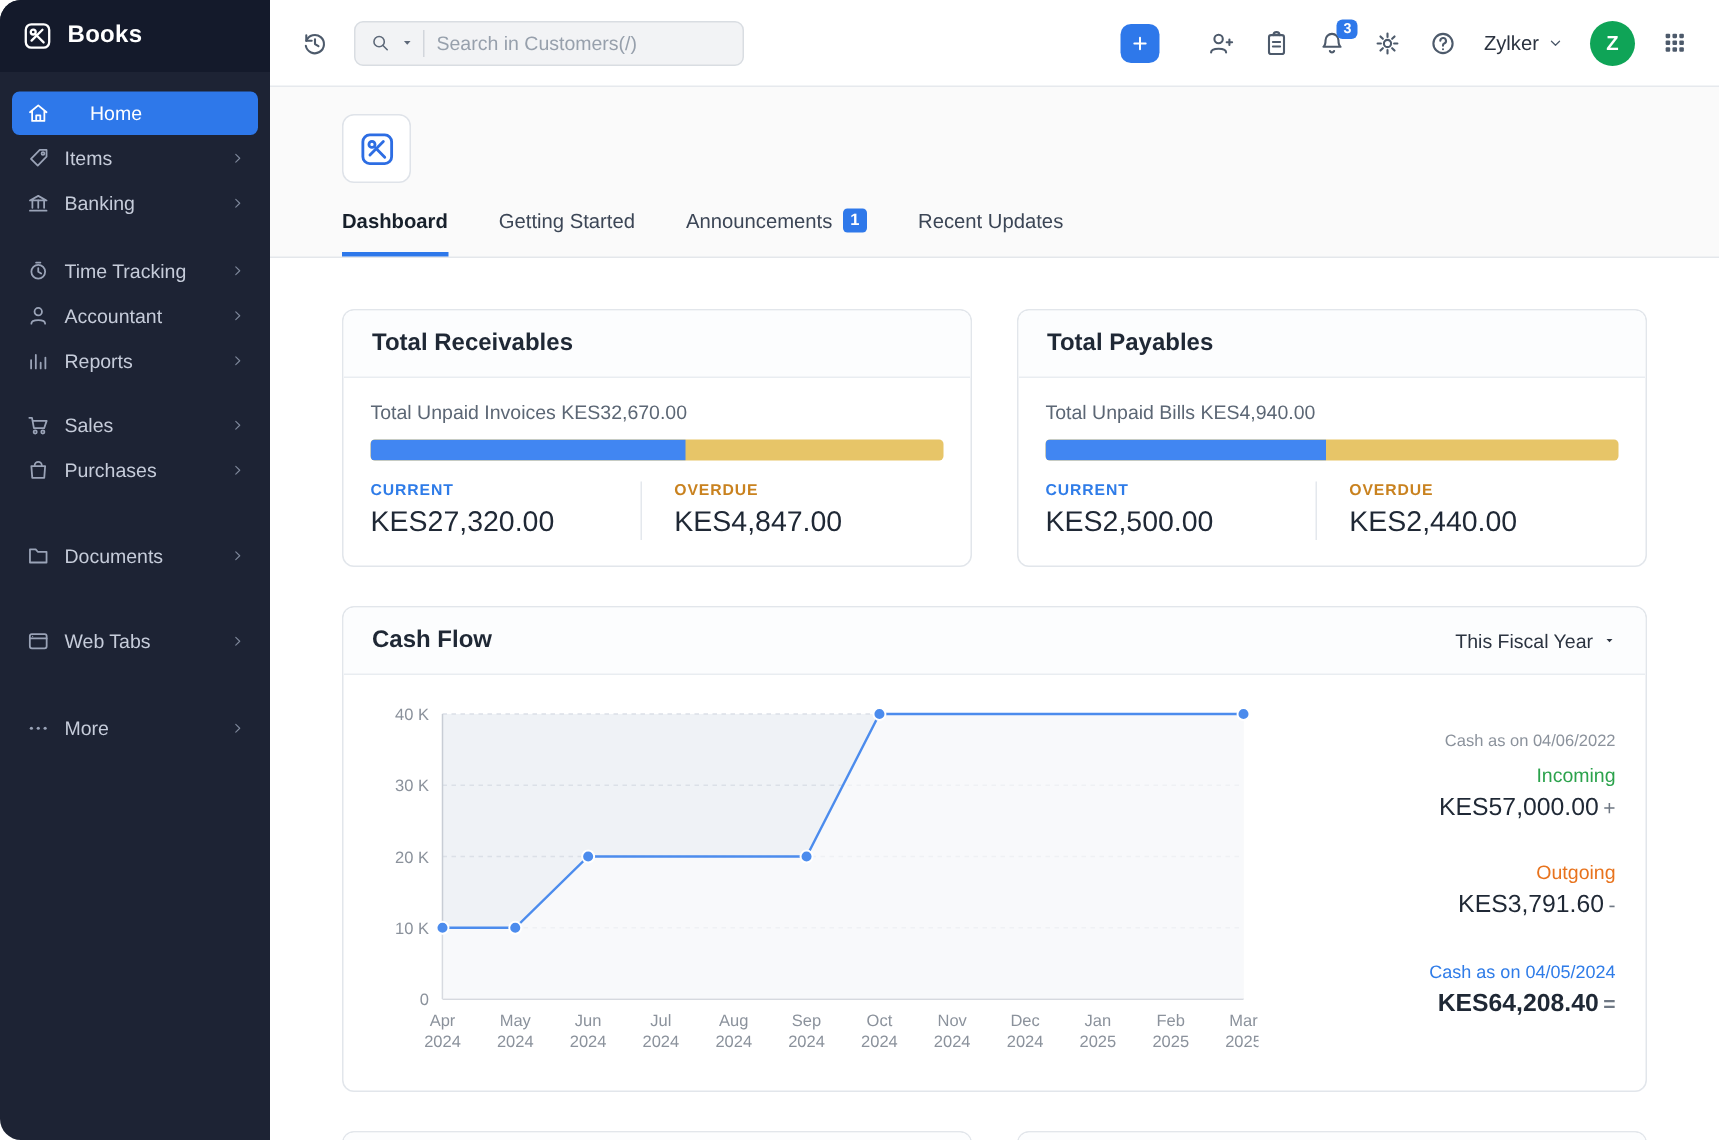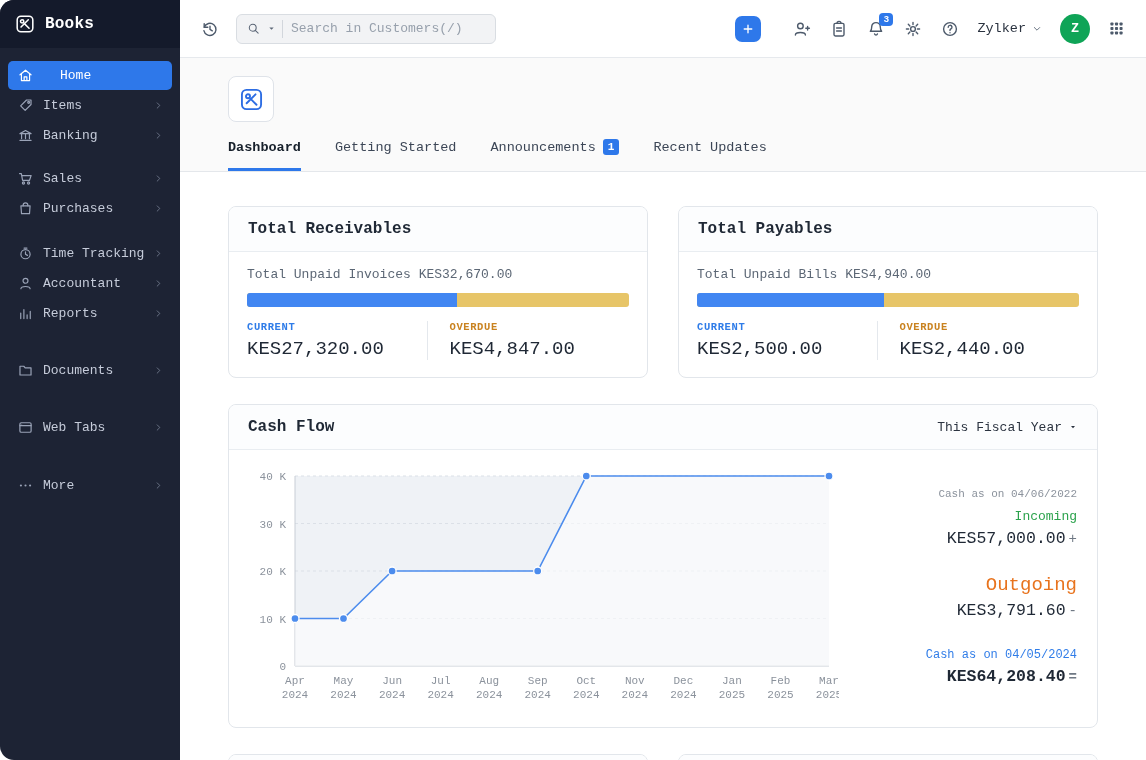--- a/index.html
+++ b/index.html
@@ -1,18 +1,18 @@
 <!DOCTYPE html>
 <html style="--accent-blue: #2e78ea; --bar-blue: #4186f2; --bar-yellow: #e7c568; --current-blue: #2f7ce8; --overdue-orange: #c9821f; --incoming-green: #2ba24c; --outgoing-orange: #e8731d; --avatar-green: #0fa457; --sidebar-bg: #1d2334; --line-blue: #4c8ced;"><head>
 <meta charset="utf-8">
 <style>
   * { box-sizing: border-box; margin: 0; padding: 0; }
   html,body { width:1146px; height:760px; overflow:hidden; background:#fff;
     font-family:"Liberation Sans","DejaVu Sans",sans-serif; color:#1f2835; }
-  .app { display:flex; width:1146px; height:760px; border-radius:14px; overflow:hidden; background:#fff;font-family:Liberation Mono, monospace; }
+  .app { display:flex; width:1146px; height:760px; border-radius:14px; overflow:hidden; background:#fff; }
 
   
   .sidebar { width:180px; min-width:180px; background:var(--sidebar-bg,#1d2334); display:flex; flex-direction:column; }
   .logo-bar { height:48px; min-height:48px; background:#141a2b; display:flex; align-items:center; padding:0 14px; gap:9px; color:#fff; }
   .logo-icon { display:flex; color:#fff; }
   .logo-text { font-size:16px; font-weight:700; letter-spacing:.2px; }
   .nav { padding-top:12px; flex:1; overflow:hidden; }
   .nav-item { display:flex; align-items:center; gap:9px; height:29px; margin:1px 8px; padding:0 8px 0 9px;
     border-radius:5px; color:#c6ccda; font-size:13px; cursor:pointer; }
   .nav-item .nav-icon { width:17px; height:17px; display:flex; color:#9aa3b7; }
@@ -79,21 +79,21 @@
   
   .cashflow { margin-top:26px; }
   .cashflow .card-header { justify-content:space-between;text-align:center; }
   .period { font-size:13px; font-weight:400; color:#2b3340; display:flex; align-items:center; gap:6px; cursor:pointer; }
   .period .pc { display:flex; color:#2b3340; }
   .cf-body { display:flex; padding:12px 16px 8px 10px; }
   .chart-wrap { flex:1; min-width:0; }
   .cf-summary { width:218px; text-align:right; padding:26px 4px 0 0; }
   .cf-asof { font-size:11px; color:#8b929c; }
   .cf-in-label { color:var(--incoming-green,#2ba24c); font-size:13px; margin-top:9px; }
-  .cf-out-label { color:var(--outgoing-orange,#e8731d); font-size:19px; margin-top:26px; }
+  .cf-out-label { color:var(--outgoing-orange,#e8731d); font-size:13px; margin-top:26px; }
   .cf-close-label { color:var(--current-blue,#2f7ce8); font-size:12px; margin-top:28px; cursor:pointer; }
   .cf-value { font-size:16.5px; color:#1f2835; margin-top:5px; }
   .cf-sign { color:#6f7884; margin-left:3px; font-size:14px; }
   .cf-close-value { font-weight:700; }
 
   .bottom-row { margin-top:26px; }
   .bottom-row .card-header { border-bottom:none; }
 </style>
 </head>
 <body>
@@ -143,20 +143,63 @@
               </svg>
             </span>
             <span class="nav-label">Banking</span>
             <span class="nav-chevron">
               <svg width="11" height="11" viewBox="0 0 20 20" fill="none" stroke="currentColor" stroke-width="1.4" stroke-linecap="round" stroke-linejoin="round">
                 <path d="M7.6 5.2 L12.4 10 L7.6 14.8"></path>
               </svg>
             </span>
           </div>
         </div>
+        <div class="nav-group" style="margin-top: 16px;">
+          <div class="nav-item">
+            <span class="nav-icon">
+              <svg width="17" height="17" viewBox="0 0 20 20" fill="none" stroke="currentColor" stroke-width="1.4" stroke-linecap="round" stroke-linejoin="round">
+                <circle cx="10" cy="10.8" r="5.4"></circle>
+                <path d="M10 8 V10.8 L12.3 12.2 M8.3 3.6 H11.7"></path>
+              </svg>
+            </span>
+            <span class="nav-label">Time Tracking</span>
+            <span class="nav-chevron">
+              <svg width="11" height="11" viewBox="0 0 20 20" fill="none" stroke="currentColor" stroke-width="1.4" stroke-linecap="round" stroke-linejoin="round">
+                <path d="M7.6 5.2 L12.4 10 L7.6 14.8"></path>
+              </svg>
+            </span>
+          </div>
+          <div class="nav-item">
+            <span class="nav-icon">
+              <svg width="17" height="17" viewBox="0 0 20 20" fill="none" stroke="currentColor" stroke-width="1.4" stroke-linecap="round" stroke-linejoin="round">
+                <circle cx="10" cy="6.8" r="2.9"></circle>
+                <path d="M4.6 16.2 C4.6 12.6 15.4 12.6 15.4 16.2"></path>
+              </svg>
+            </span>
+            <span class="nav-label">Accountant</span>
+            <span class="nav-chevron">
+              <svg width="11" height="11" viewBox="0 0 20 20" fill="none" stroke="currentColor" stroke-width="1.4" stroke-linecap="round" stroke-linejoin="round">
+                <path d="M7.6 5.2 L12.4 10 L7.6 14.8"></path>
+              </svg>
+            </span>
+          </div>
+          <div class="nav-item">
+            <span class="nav-icon">
+              <svg width="17" height="17" viewBox="0 0 20 20" fill="none" stroke="currentColor" stroke-width="1.4" stroke-linecap="round" stroke-linejoin="round">
+                <path d="M4.4 16 V9.5 M8.1 16 V5.5 M11.9 16 V11.5 M15.6 16 V7.5"></path>
+              </svg>
+            </span>
+            <span class="nav-label">Reports</span>
+            <span class="nav-chevron">
+              <svg width="11" height="11" viewBox="0 0 20 20" fill="none" stroke="currentColor" stroke-width="1.4" stroke-linecap="round" stroke-linejoin="round">
+                <path d="M7.6 5.2 L12.4 10 L7.6 14.8"></path>
+              </svg>
+            </span>
+          </div>
+        </div>
         <div class="nav-group" style="margin-top: 14px;">
           <div class="nav-item">
             <span class="nav-icon">
               <svg width="17" height="17" viewBox="0 0 20 20" fill="none" stroke="currentColor" stroke-width="1.4" stroke-linecap="round" stroke-linejoin="round">
                 <path d="M3 4.2 H5.1 L6.6 12.3 H14.6 L16.6 6.6 H5.7"></path>
                 <circle cx="7.6" cy="15.3" r="1.25"></circle>
                 <circle cx="13.6" cy="15.3" r="1.25"></circle>
               </svg>
             </span>
             <span class="nav-label">Sales</span>
@@ -167,63 +210,20 @@
             </span>
           </div>
           <div class="nav-item">
             <span class="nav-icon">
               <svg width="17" height="17" viewBox="0 0 20 20" fill="none" stroke="currentColor" stroke-width="1.4" stroke-linecap="round" stroke-linejoin="round">
                 <path d="M7.2 6.8 V6.2 a2.8 2.8 0 0 1 5.6 0 V6.8"></path>
                 <path d="M4.6 6.8 H15.4 L14.7 16 H5.3 Z"></path>
               </svg>
             </span>
             <span class="nav-label">Purchases</span>
-            <span class="nav-chevron">
-              <svg width="11" height="11" viewBox="0 0 20 20" fill="none" stroke="currentColor" stroke-width="1.4" stroke-linecap="round" stroke-linejoin="round">
-                <path d="M7.6 5.2 L12.4 10 L7.6 14.8"></path>
-              </svg>
-            </span>
-          </div>
-        </div>
-        <div class="nav-group" style="margin-top: 16px;">
-          <div class="nav-item">
-            <span class="nav-icon">
-              <svg width="17" height="17" viewBox="0 0 20 20" fill="none" stroke="currentColor" stroke-width="1.4" stroke-linecap="round" stroke-linejoin="round">
-                <circle cx="10" cy="10.8" r="5.4"></circle>
-                <path d="M10 8 V10.8 L12.3 12.2 M8.3 3.6 H11.7"></path>
-              </svg>
-            </span>
-            <span class="nav-label">Time Tracking</span>
-            <span class="nav-chevron">
-              <svg width="11" height="11" viewBox="0 0 20 20" fill="none" stroke="currentColor" stroke-width="1.4" stroke-linecap="round" stroke-linejoin="round">
-                <path d="M7.6 5.2 L12.4 10 L7.6 14.8"></path>
-              </svg>
-            </span>
-          </div>
-          <div class="nav-item">
-            <span class="nav-icon">
-              <svg width="17" height="17" viewBox="0 0 20 20" fill="none" stroke="currentColor" stroke-width="1.4" stroke-linecap="round" stroke-linejoin="round">
-                <circle cx="10" cy="6.8" r="2.9"></circle>
-                <path d="M4.6 16.2 C4.6 12.6 15.4 12.6 15.4 16.2"></path>
-              </svg>
-            </span>
-            <span class="nav-label">Accountant</span>
-            <span class="nav-chevron">
-              <svg width="11" height="11" viewBox="0 0 20 20" fill="none" stroke="currentColor" stroke-width="1.4" stroke-linecap="round" stroke-linejoin="round">
-                <path d="M7.6 5.2 L12.4 10 L7.6 14.8"></path>
-              </svg>
-            </span>
-          </div>
-          <div class="nav-item">
-            <span class="nav-icon">
-              <svg width="17" height="17" viewBox="0 0 20 20" fill="none" stroke="currentColor" stroke-width="1.4" stroke-linecap="round" stroke-linejoin="round">
-                <path d="M4.4 16 V9.5 M8.1 16 V5.5 M11.9 16 V11.5 M15.6 16 V7.5"></path>
-              </svg>
-            </span>
-            <span class="nav-label">Reports</span>
             <span class="nav-chevron">
               <svg width="11" height="11" viewBox="0 0 20 20" fill="none" stroke="currentColor" stroke-width="1.4" stroke-linecap="round" stroke-linejoin="round">
                 <path d="M7.6 5.2 L12.4 10 L7.6 14.8"></path>
               </svg>
             </span>
           </div>
         </div>
         <div class="nav-group" style="margin-top: 28px;">
           <div class="nav-item">
             <span class="nav-icon">

